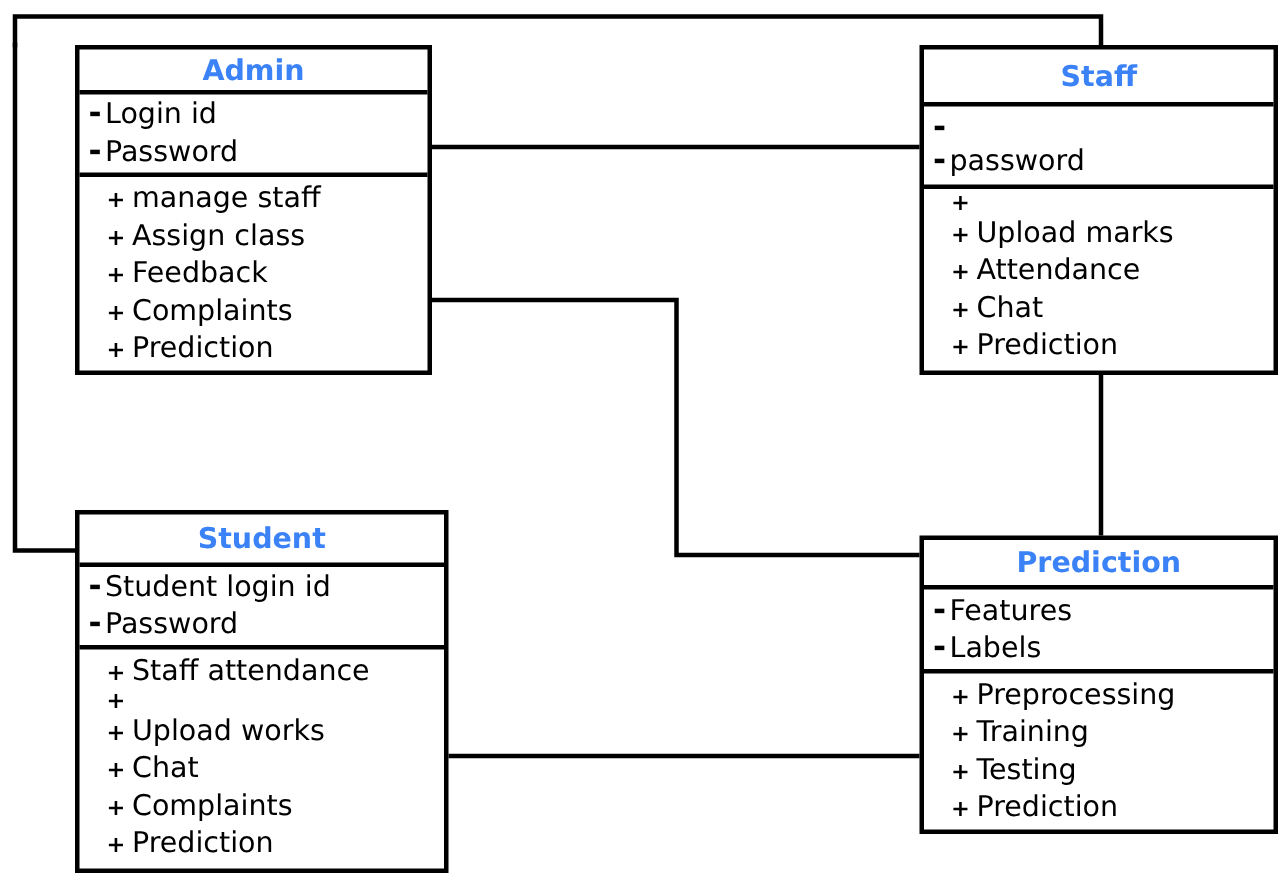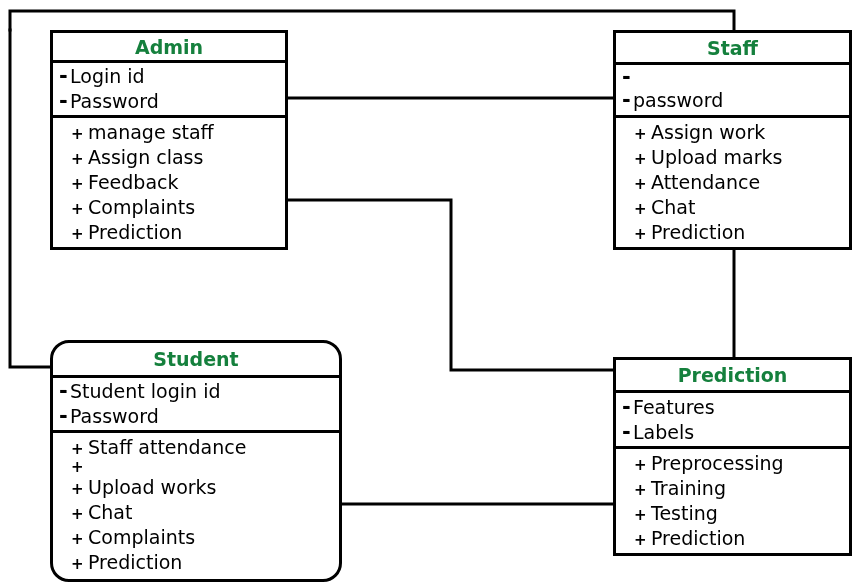--- a/index.html
+++ b/index.html
@@ -41,21 +41,21 @@
     background: #ffffff;
     border: 3px solid #000000;
     z-index: 2;
     display: flex;
     flex-direction: column;
   }
   .class-title {
     box-sizing: border-box;
     text-align: center;
     font-weight: bold;
-    color: #15803d;
+    color: #3b82f6;
     border-bottom: 3px solid #000000;
     display: flex;
     align-items: center;
     justify-content: center;
     letter-spacing: 0px;
   }
   .class-attrs {
     box-sizing: border-box;
     border-bottom: 3px solid #000000;
     padding: 2px 0 2px 6px;
@@ -177,42 +177,41 @@
         <span class="vis vis-private">-</span>
       </div>
       <div class="member">
         <span class="vis vis-private">-</span>
         <span class="mname">password</span>
       </div>
     </div>
     <div class="class-methods">
       <div class="member">
         <span class="vis vis-public">+</span>
-        <span class="mname">Assign work</span>
       </div>
       <div class="member">
         <span class="vis vis-public">+</span>
         <span class="mname">Upload marks</span>
       </div>
       <div class="member">
         <span class="vis vis-public">+</span>
         <span class="mname">Attendance</span>
       </div>
       <div class="member">
         <span class="vis vis-public">+</span>
         <span class="mname">Chat</span>
       </div>
       <div class="member">
         <span class="vis vis-public">+</span>
         <span class="mname">Prediction</span>
       </div>
     </div>
   </div>
 
-  <div class="class-box" id="box-student" style="left:50px; top:340px; width:292px; height:242px;border-radius:19px;">
+  <div class="class-box" id="box-student" style="left:50px; top:340px; width:249px; height:242px;">
     <div class="class-title">Student</div>
     <div class="class-attrs">
       <div class="member">
         <span class="vis vis-private">-</span>
         <span class="mname">Student login id</span>
       </div>
       <div class="member">
         <span class="vis vis-private">-</span>
         <span class="mname">Password</span>
       </div>

